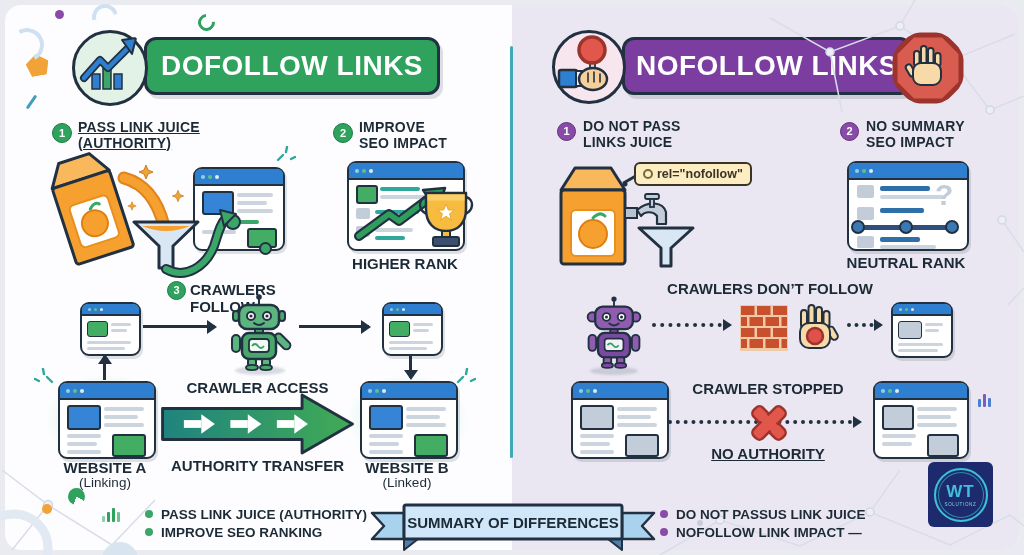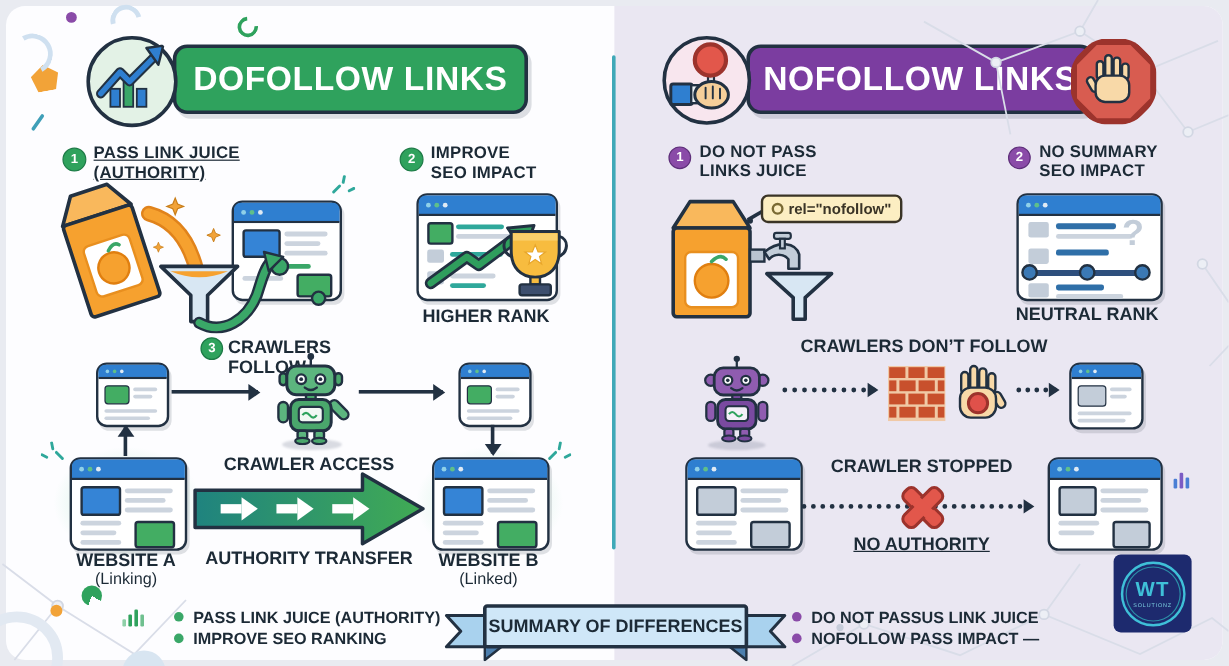--- a/index.html
+++ b/index.html
@@ -597,16 +597,16 @@
   </svg>
   <div class="ribbon-text" style="left:404px;top:505px;width:218px;height:34px;">SUMMARY OF DIFFERENCES</div>
 
   <div class="bullets" style="left:660px;top:505px;">
     <div class="row">
         <span class="bdot p"></span>
         <span>DO NOT PASSUS LINK JUICE</span>
       </div>
     <div class="row">
         <span class="bdot p"></span>
-        <span>NOFOLLOW PASS IMPACT —</span>
+        <span>NOFOLLOW LINK IMPACT —</span>
       </div>
   </div>
 </div>
 
 </body></html>

